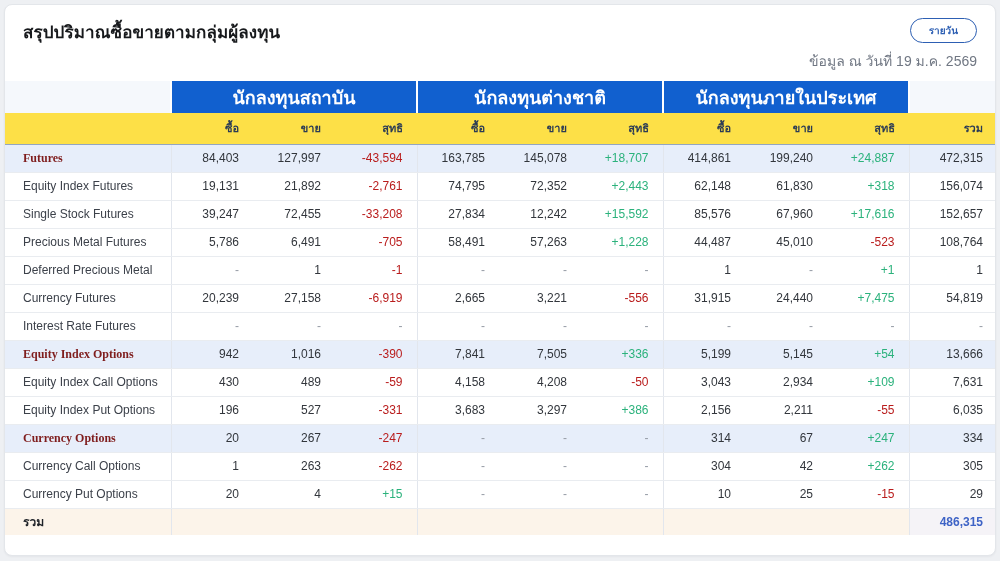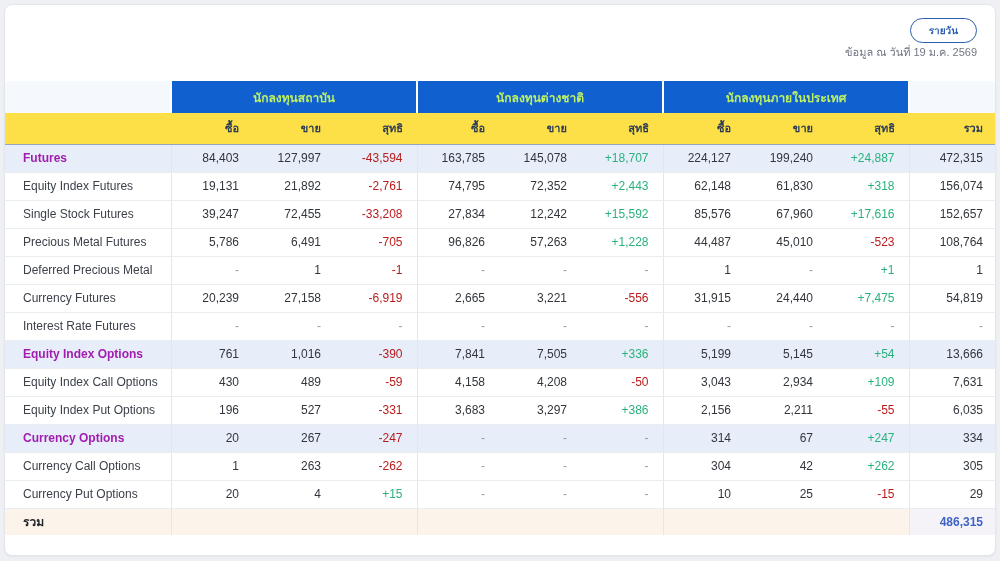--- a/index.html
+++ b/index.html
@@ -32,33 +32,33 @@
     background: #fff;
     border: 1.6px solid #2d5fb3;
     color: #2d5fb3;
     border-radius: 15px;
     padding: 4px 18px;
     font-size: 10px;
     font-weight: 700;
     font-family: "Liberation Sans", sans-serif;
     cursor: pointer;
   }
-  .asof { font-size: 11px; color: #707783; }
+  .asof { margin-top: 7px; font-size: 14px; color: #707783; }
 
   table { width: 100%; border-collapse: collapse; table-layout: fixed; }
   col.c-label { width: 166px; }
   col.c-val { width: 82px; }
   col.c-total { width: 88px; }
 
   thead th { font-weight: 700; }
   tr.group-row th {
     height: 32px;
     background: #1160cf;
-    color: #bef264;
-    font-size: 12px;
+    color: #ffffff;
+    font-size: 18px;
     border-left: 2px solid #ffffff;
     border-right: 2px solid #ffffff;
     text-align: center;
   }
   tr.group-row th.spacer { background: #f5f8fc; border: none; }
   tr.sub-row th {
     height: 31px;
     background: #fde047;
     color: #2a3a55;
     font-size: 11px;
@@ -79,34 +79,35 @@
     white-space: nowrap;
   }
   td.lbl {
     text-align: left;
     padding-left: 18px;
     padding-right: 4px;
     color: #3c414a;
   }
   td.sep { border-right: 1px solid #e2e6ed; }
   tr.section td { background: #e7eefa; }
-  tr.section td.lbl { font-weight: 700; color: #a21caf; }
+  tr.section td.lbl { font-weight: 700; color: #7f1d1d; font-family: Liberation Serif, serif; }
   td.pos { color: #2bb27c; }
   td.neg { color: #b91c1c; }
   td.dash { color: #969ca6; }
   tr.footer-row td { background: #fcf4ea; border-bottom: none; height: 27px; }
   tr.footer-row td.lbl { font-weight: 700; color: #1d2127; }
   tr.footer-row td.footer-total { background: #f5f3f7; color: #3e63c6; font-weight: 700; }
 </style>
 </head>
 <body>
 
 <div class="card">
   <div class="card-header">
     <div class="header-left">
+      <div class="title">สรุปปริมาณซื้อขายตามกลุ่มผู้ลงทุน</div>
     </div>
     <div class="header-right">
       <button class="pill">รายวัน</button>
       <div class="asof">ข้อมูล ณ วันที่ 19 ม.ค. 2569</div>
     </div>
   </div>
 
   <table>
     <colgroup>
       <col class="c-label">
@@ -145,21 +146,21 @@
     </thead>
     <tbody id="tbody">
         <tr class="section">
           <td class="lbl sep">Futures</td>
           <td>84,403</td>
           <td>127,997</td>
           <td class="neg sep">-43,594</td>
           <td>163,785</td>
           <td>145,078</td>
           <td class="pos sep">+18,707</td>
-          <td>224,127</td>
+          <td>414,861</td>
           <td>199,240</td>
           <td class="pos sep">+24,887</td>
           <td>472,315</td>
         </tr>
         <tr>
           <td class="lbl sep">Equity Index Futures</td>
           <td>19,131</td>
           <td>21,892</td>
           <td class="neg sep">-2,761</td>
           <td>74,795</td>
@@ -181,21 +182,21 @@
           <td>85,576</td>
           <td>67,960</td>
           <td class="pos sep">+17,616</td>
           <td>152,657</td>
         </tr>
         <tr>
           <td class="lbl sep">Precious Metal Futures</td>
           <td>5,786</td>
           <td>6,491</td>
           <td class="neg sep">-705</td>
-          <td>96,826</td>
+          <td>58,491</td>
           <td>57,263</td>
           <td class="pos sep">+1,228</td>
           <td>44,487</td>
           <td>45,010</td>
           <td class="neg sep">-523</td>
           <td>108,764</td>
         </tr>
         <tr>
           <td class="lbl sep">Deferred Precious Metal</td>
           <td class="dash">-</td>
@@ -230,21 +231,21 @@
           <td class="dash">-</td>
           <td class="dash">-</td>
           <td class="dash sep">-</td>
           <td class="dash">-</td>
           <td class="dash">-</td>
           <td class="dash sep">-</td>
           <td class="dash">-</td>
         </tr>
         <tr class="section">
           <td class="lbl sep">Equity Index Options</td>
-          <td>761</td>
+          <td>942</td>
           <td>1,016</td>
           <td class="neg sep">-390</td>
           <td>7,841</td>
           <td>7,505</td>
           <td class="pos sep">+336</td>
           <td>5,199</td>
           <td>5,145</td>
           <td class="pos sep">+54</td>
           <td>13,666</td>
         </tr>

